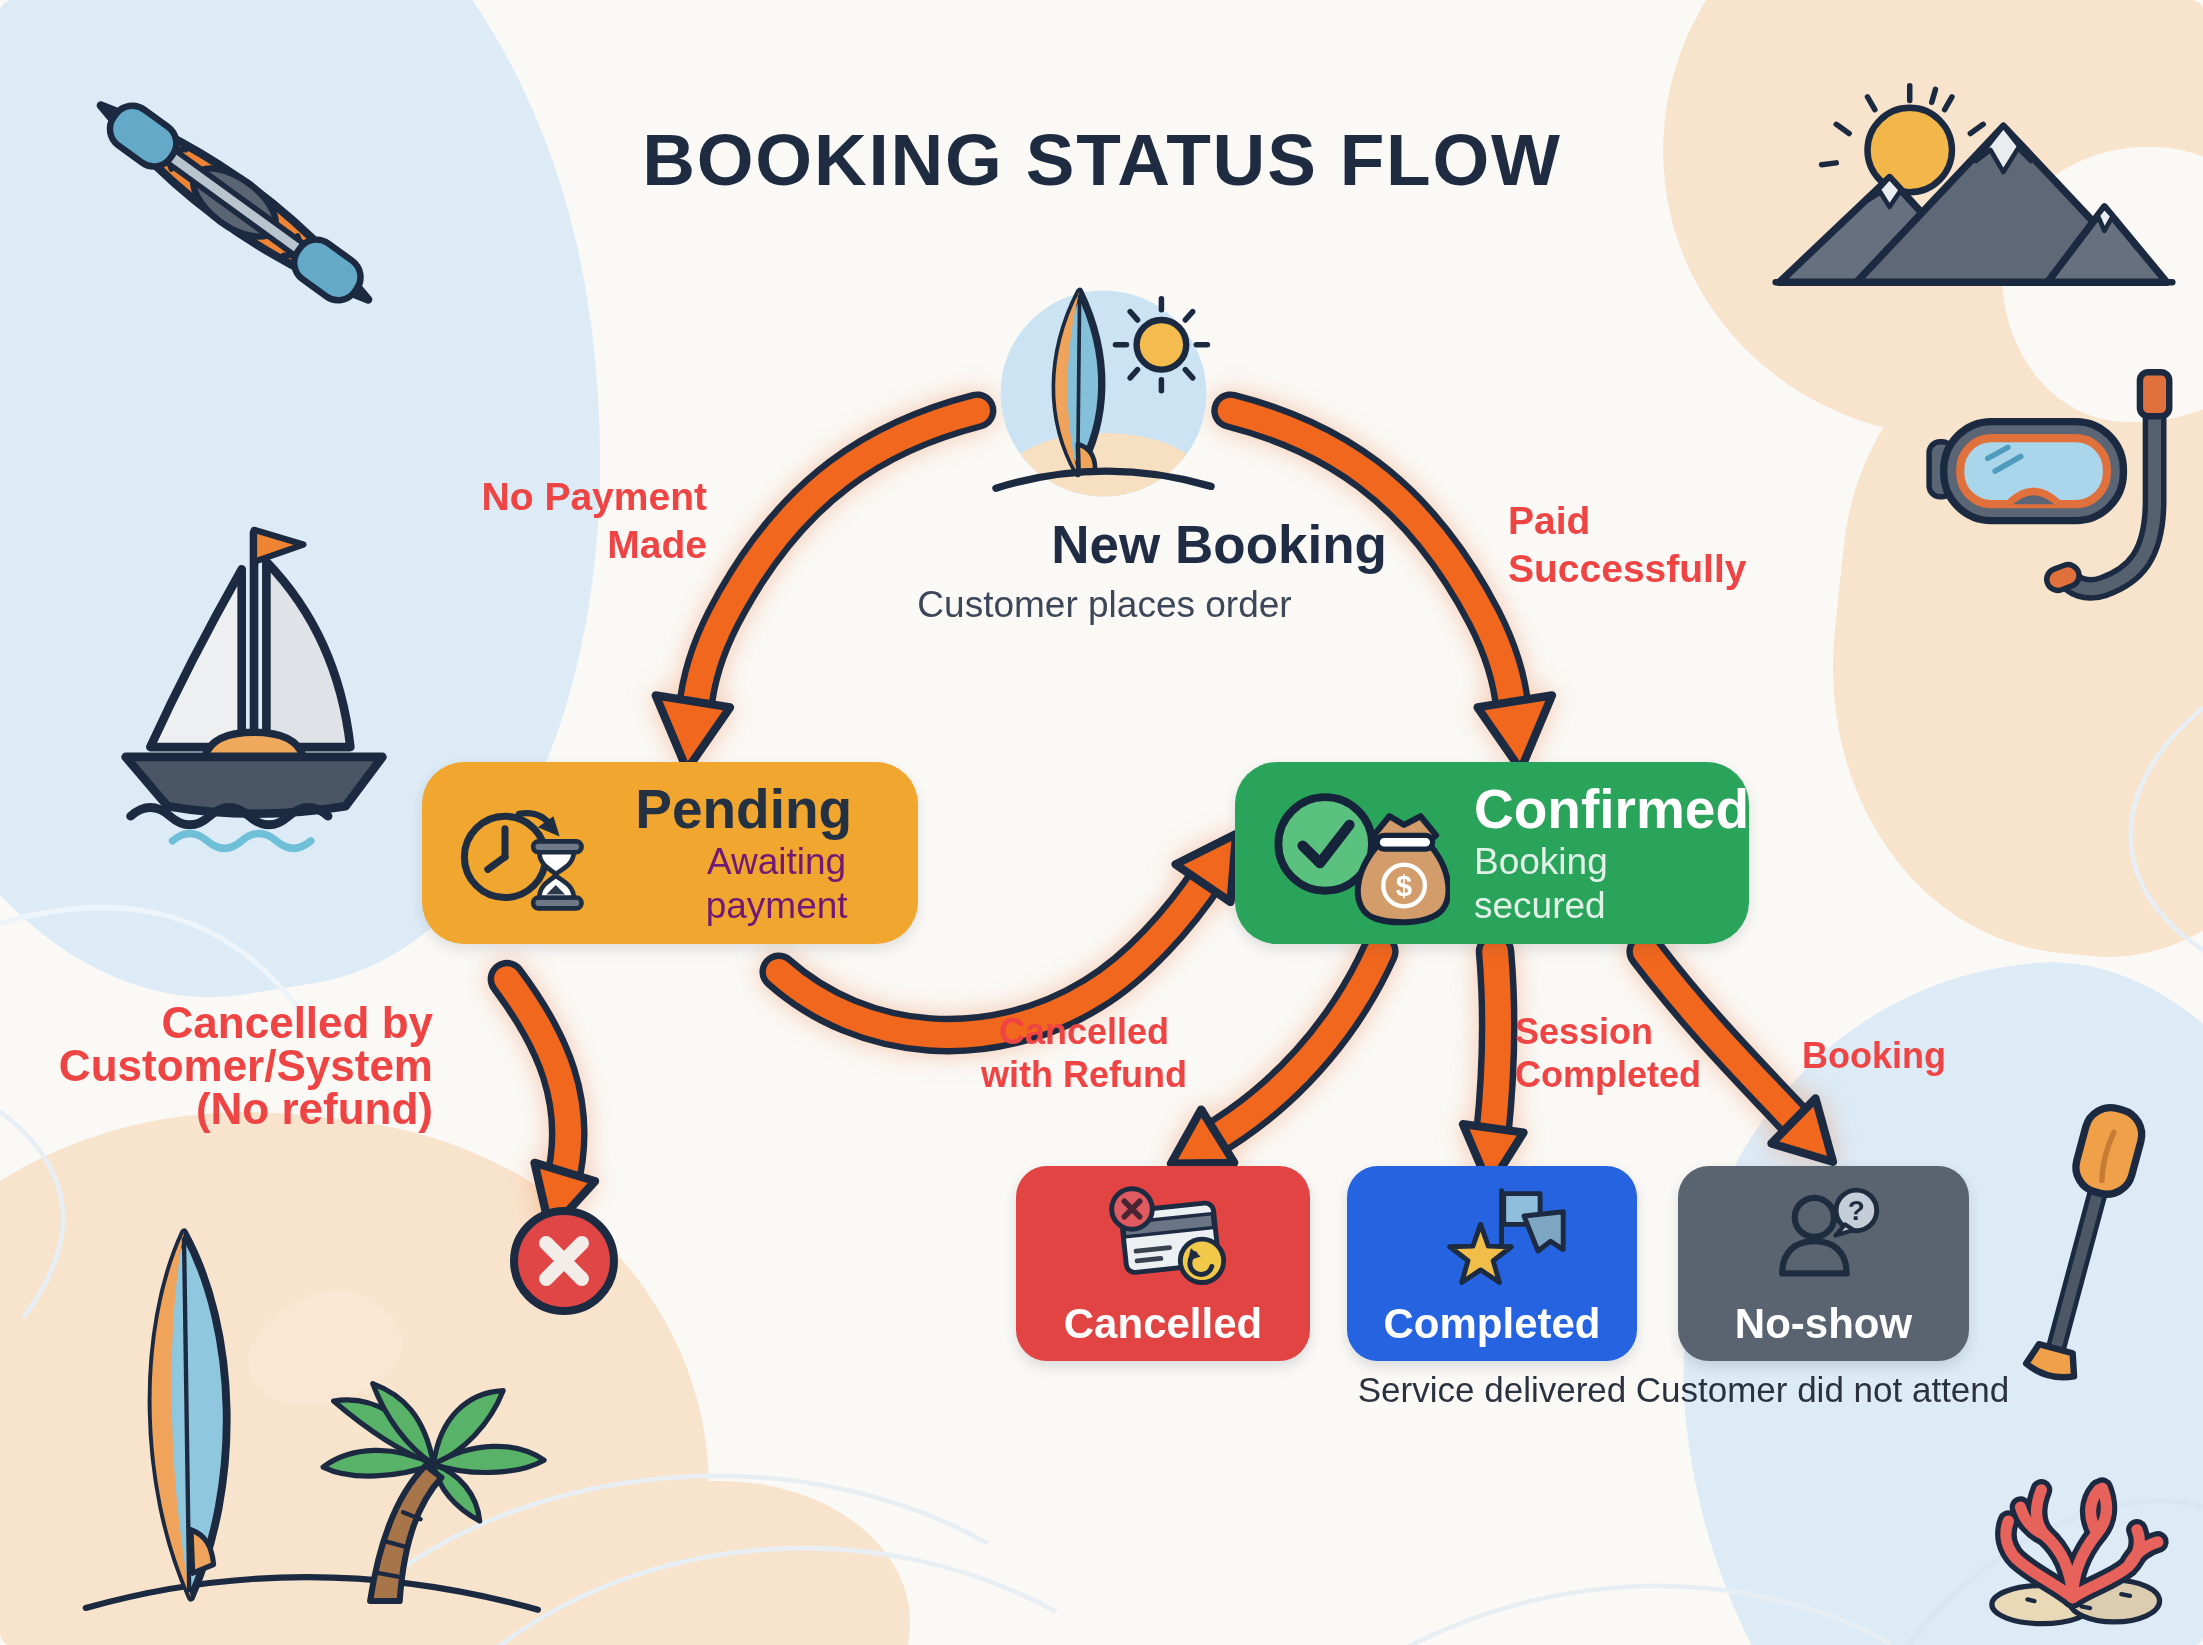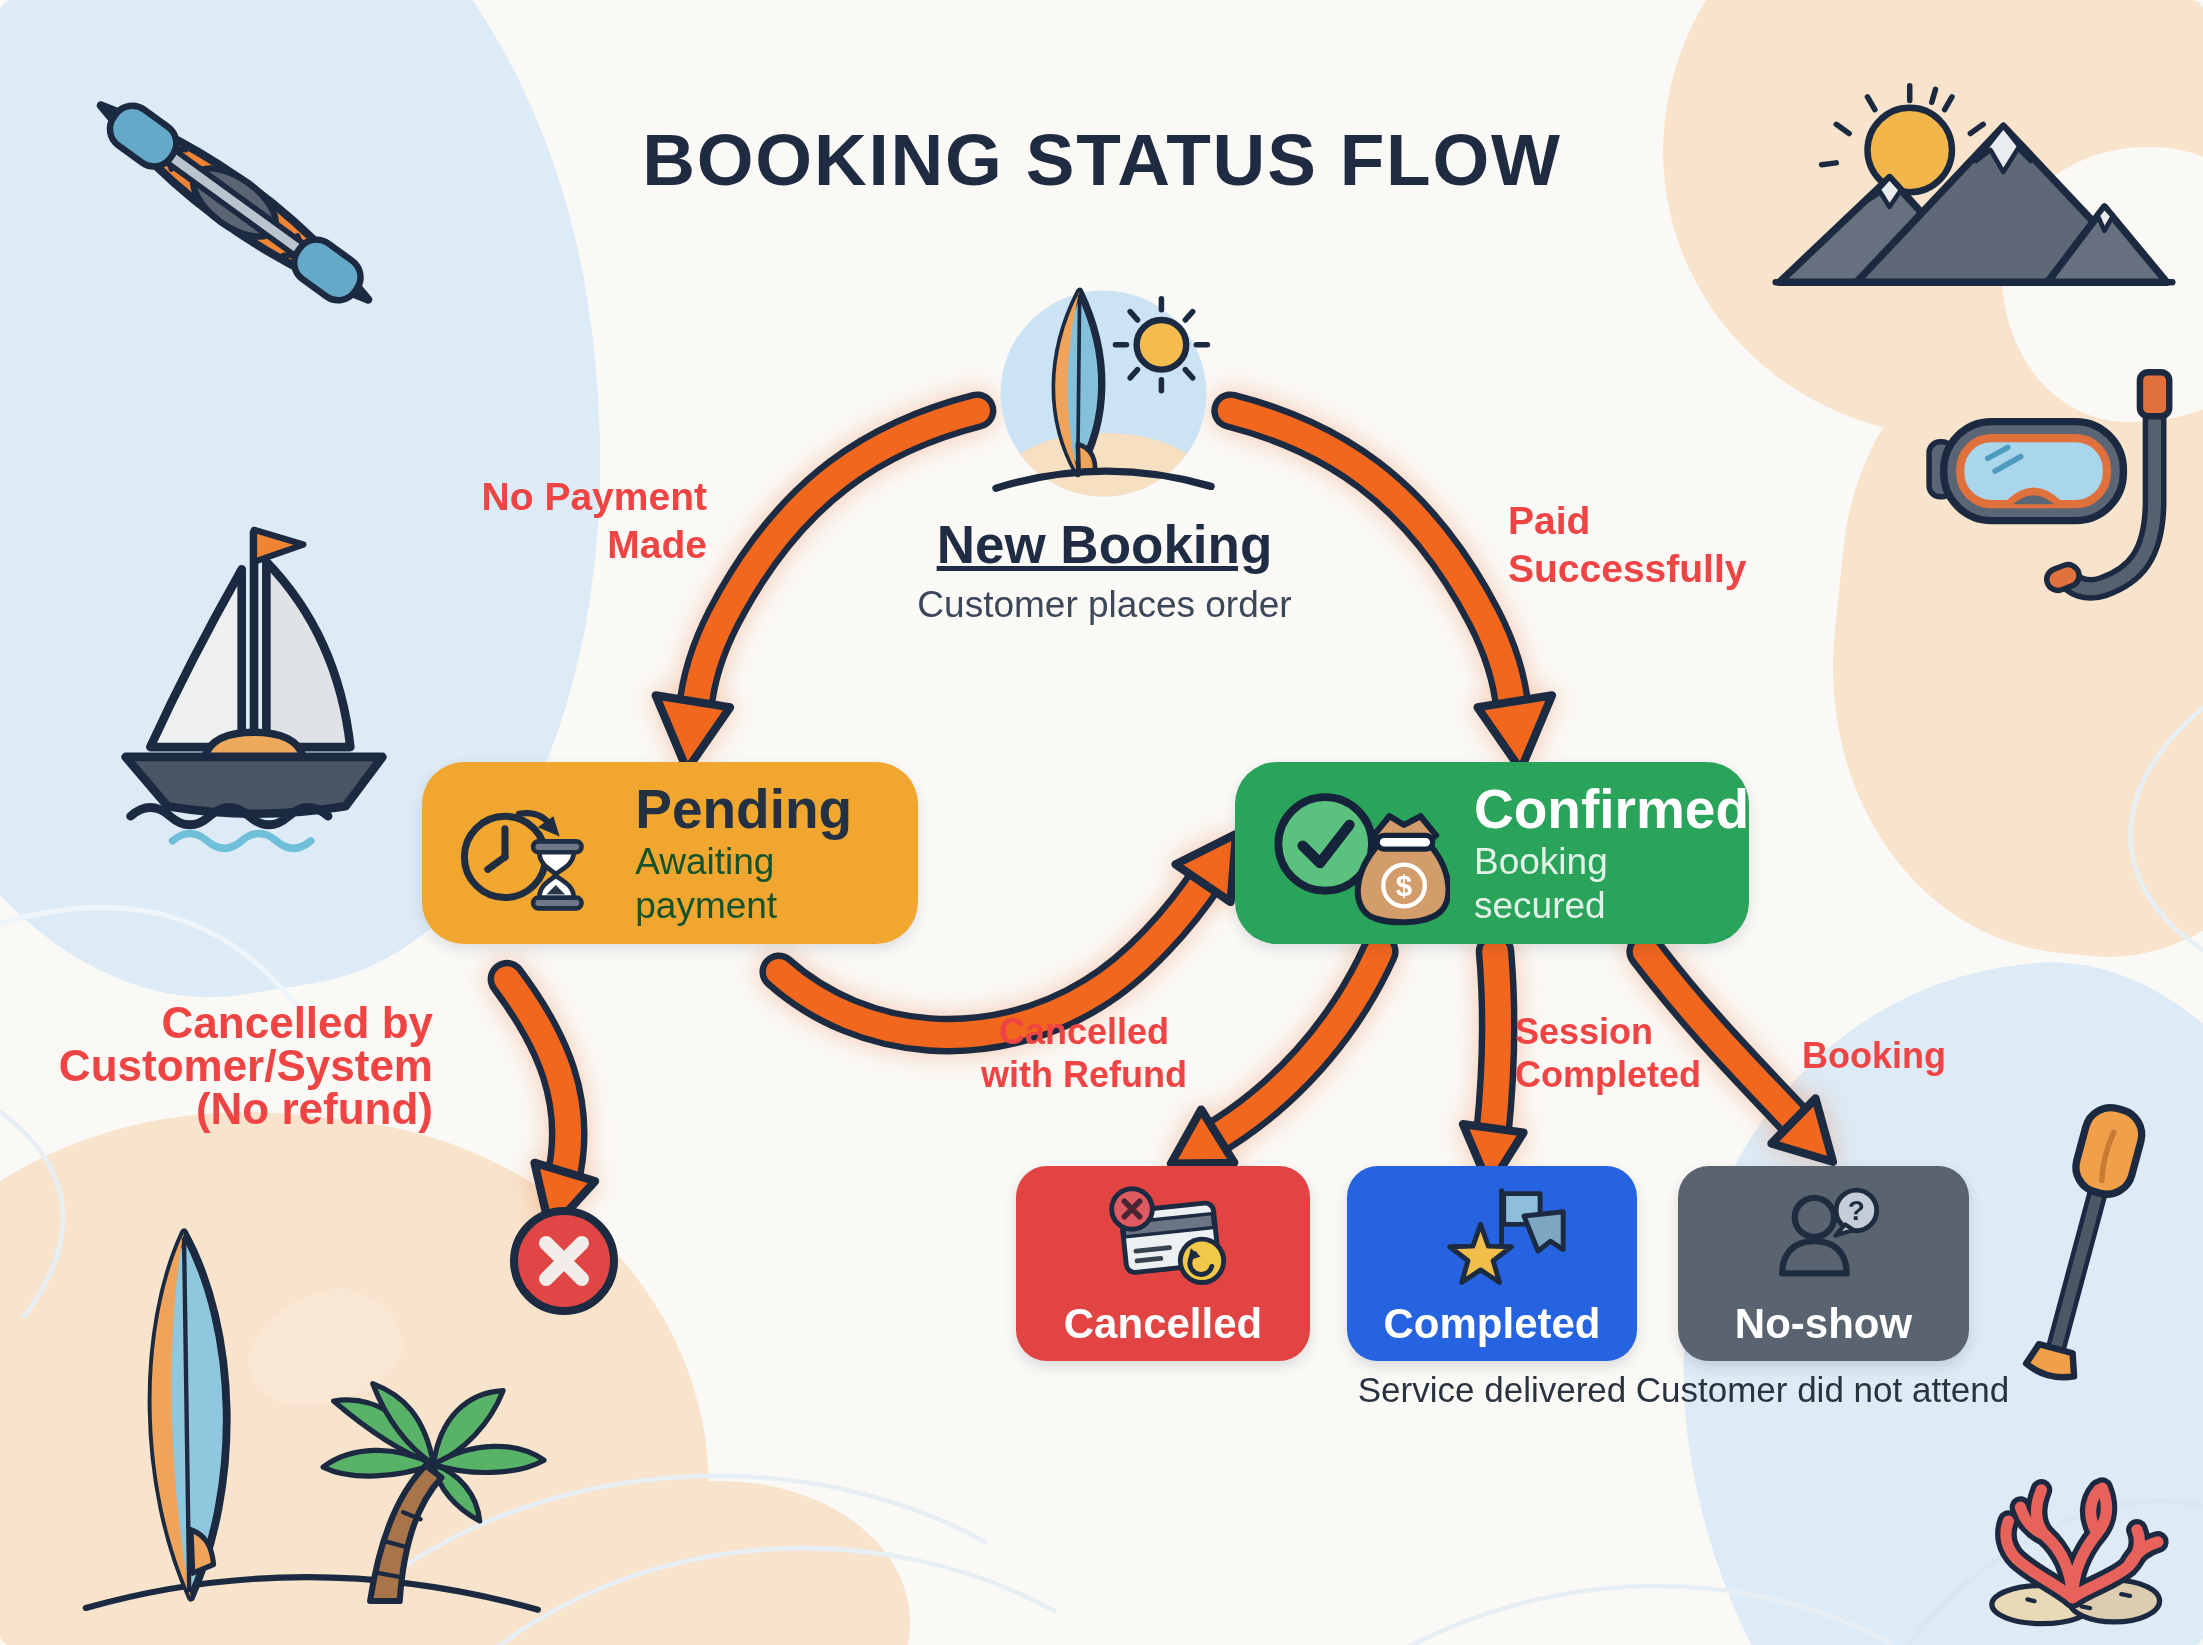--- a/index.html
+++ b/index.html
@@ -28,40 +28,40 @@
   .deco{position:absolute;z-index:1;}
   .arrows{position:absolute;left:0;top:0;z-index:2;
     filter:drop-shadow(0 0 13px rgba(242,110,40,0.35));}
   .arrow-outline{fill:none;stroke:#1C2B41;stroke-width:42;stroke-linecap:round;}
   .arrow-body{fill:none;stroke:#F2671E;stroke-width:28;stroke-linecap:round;}
   .arrow-head{fill:#F2671E;stroke:#1C2B41;stroke-width:9;stroke-linejoin:round;}
   .fg{position:absolute;z-index:3;}
   
   .title{left:0;top:118px;width:100%;text-align:center;font-size:73px;font-weight:800;
     letter-spacing:1.8px;color:#1F2B40;}
-  .nb-label{left:822px;top:514px;width:565px;text-align:center;font-size:53px;
-    font-weight:800;color:#1F2C44;text-decoration:underline;}
+  .nb-label{left:822px;top:514px;width:565px;text-align:right;font-size:53px;
+    font-weight:800;color:#1F2C44;}
   .nb-sub{left:822px;top:584px;width:565px;text-align:center;font-size:37px;color:#3D4759;}
   .edge-label{font-weight:700;font-size:39px;line-height:48px;color:#ef4444;}
   .lbl-no-payment{right:1497px;top:473px;text-align:right;}
   .lbl-paid{left:1508px;top:473px;text-align:left;margin-top:24px;}
   .lbl-payment-added{right:1115px;top:834px;text-align:right;}
   .lbl-cancel-no-refund{right:1771px;top:1001px;text-align:right;font-size:44px;line-height:43px;}
   .lbl-cancel-refund{left:937px;top:1010px;width:294px;text-align:center;font-size:36px;line-height:43px;}
   .lbl-session{left:1515px;top:1010px;text-align:left;font-size:36px;line-height:43px;}
   .lbl-absent{left:1802px;top:1032px;font-size:36px;}
   
   .status-box{height:182px;border-radius:42px;display:flex;align-items:center;
     box-sizing:border-box;padding-left:33px;gap:24px;box-shadow:0 5.5px 13px rgba(40,50,70,0.12);}
   .pending-box{left:422px;top:762px;width:496px;background:#F0A62F;}
   .confirmed-box{left:1235px;top:762px;width:514px;background:#2AA45B;}
   .status-label{font-size:55px;font-weight:800;line-height:61px;}
   .status-sub{font-size:37px;line-height:44px;}
   .pending-box .status-label{color:#243142;}
-  .pending-box .status-sub{color:#14532d;}
+  .pending-box .status-sub{color:#701a75;text-align:center;}
   .confirmed-box .status-label{color:#FFFFFF;}
   .confirmed-box .status-sub{color:#E3F2E8;}
   .mini-box{top:1166px;height:195px;border-radius:31px;display:flex;flex-direction:column;
     align-items:center;justify-content:space-between;box-sizing:border-box;
     padding:14.7px 0 13px;box-shadow:0 5.5px 13px rgba(40,50,70,0.14);}
   .cancelled-box{left:1016px;width:294px;background:#E24343;}
   .completed-box{left:1347px;width:290px;background:#2563E0;}
   .noshow-box{left:1678px;width:291px;background:#5A6470;}
   .mini-label{color:#FFFFFF;font-size:42px;font-weight:800;}
   .mini-caption{top:1370px;font-size:35px;color:#2A3240;text-align:center;}

